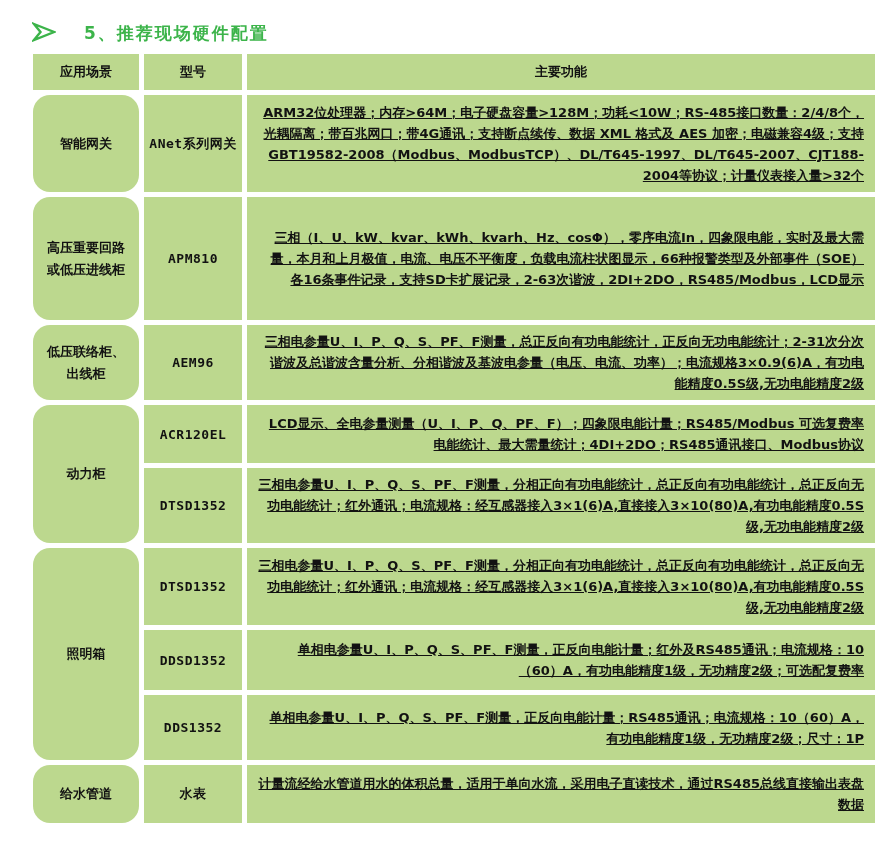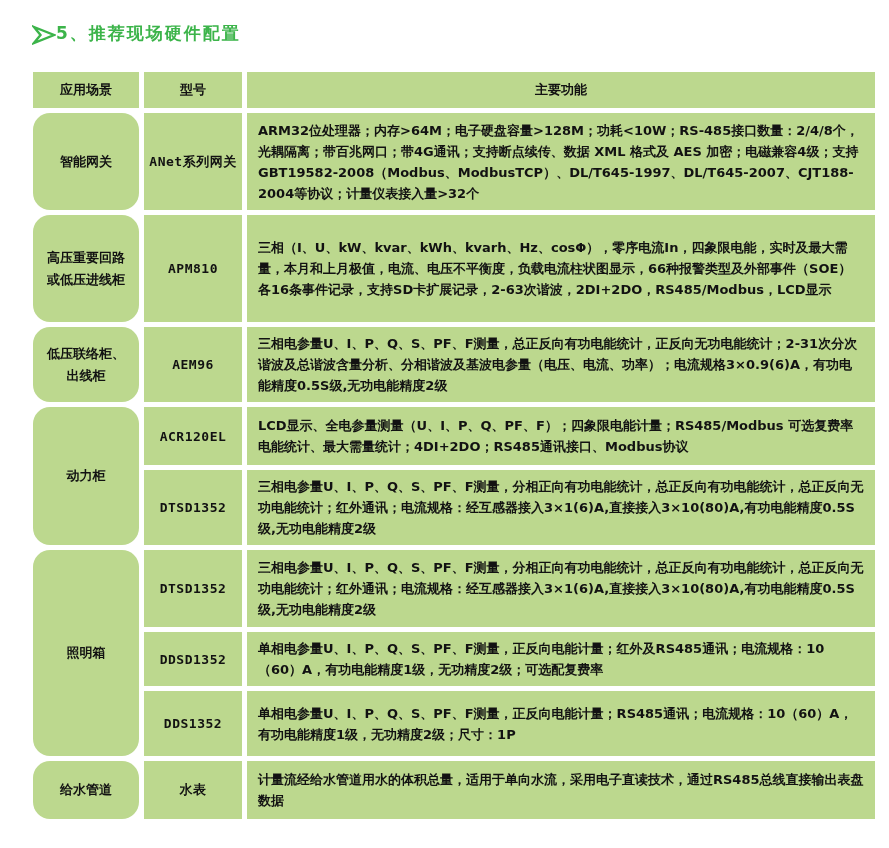--- a/index.html
+++ b/index.html
@@ -7,32 +7,32 @@
   body {
     width: 889px; height: 848px;
     position: relative;
     font-family: "DejaVu Sans", "Liberation Sans", sans-serif;
     color: #111111;
     overflow: hidden;
   }
   .title-row {
     position: absolute;
     left: 32px; top: 22px;
-    display: flex; align-items: flex-end; gap: 0;
+    display: flex; align-items: flex-start; gap: 28px;
   }
   .title-icon { display: inline-flex; align-items: center; }
   .title-text {
     color: #3cb44a;
     font-size: 17px;
     font-weight: bold;
     letter-spacing: 2px;
   }
   table.config-table {
     position: absolute;
-    left: 28px; top: 67px;
+    left: 28px; top: 49px;
     width: 852px;
     border-collapse: separate;
     border-spacing: 5px;
     table-layout: fixed;
   }
   col.c1 { width: 106px; }
   col.c2 { width: 98px; }
   col.c3 { width: auto; }
   td {
     background: #bcd88e;
@@ -53,32 +53,33 @@
     border-radius: 17px;
   }
   td.model {
     text-align: center;
     font-family: "DejaVu Sans Mono", "Liberation Mono", monospace;
     font-weight: bold;
     letter-spacing: 0.5px;
     margin-top: 40px;
   }
   td.func {
-    text-align: left;
+    text-align: right;
     padding: 6px 11px;
     line-height: 21px;
+    text-decoration: underline;
   }
   tr.r-h   { height: 36px; }
   tr.r-1   { height: 97px; }
-  tr.r-2   { height: 107px; }
+  tr.r-2   { height: 123px; }
   tr.r-3   { height: 55px; }
   tr.r-4a  { height: 58px; }
   tr.r-4b  { height: 73px; }
   tr.r-5a  { height: 77px; }
-  tr.r-5b  { height: 54px; }
+  tr.r-5b  { height: 60px; }
   tr.r-5c  { height: 65px; }
   tr.r-6   { height: 58px; }
 </style>
 </head>
 <body>
 
 <div class="title-row">
   <span class="title-icon">
     <svg width="24" height="20" viewBox="0 0 24 20">
       <path d="M2 2 L22 10 L2 18 L8.5 10 Z" fill="none" stroke="#3cb44a" stroke-width="2.4" stroke-linejoin="miter"></path>

